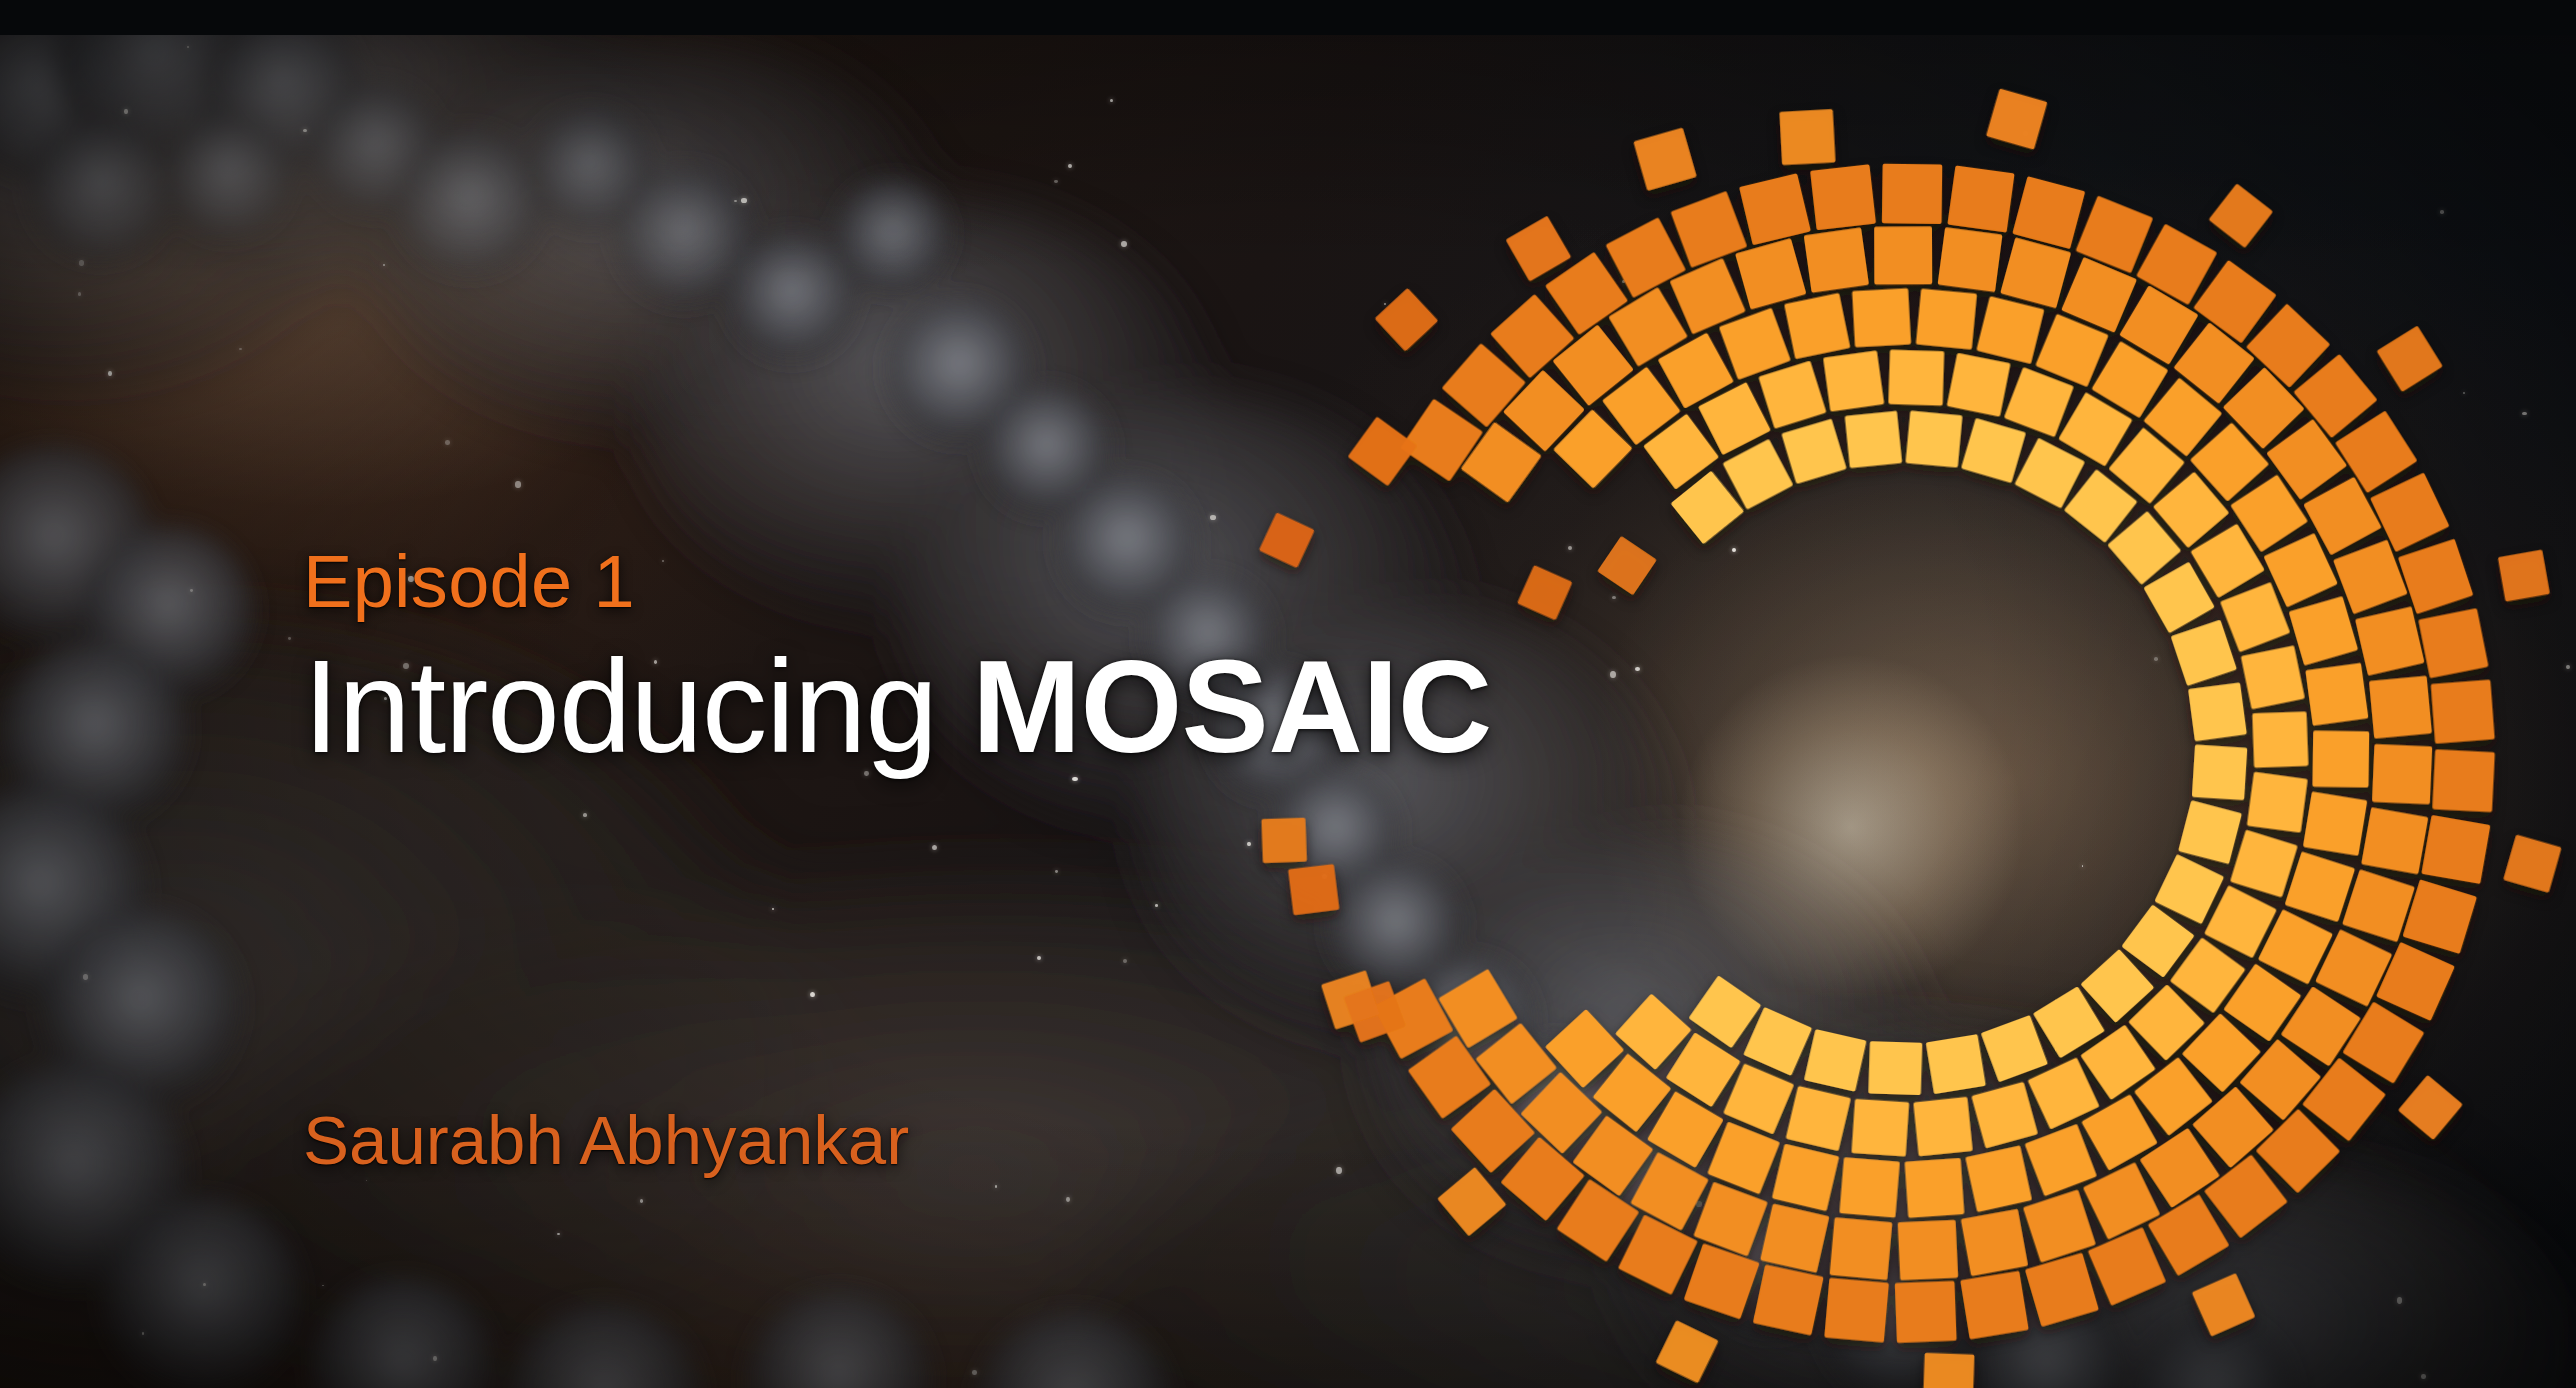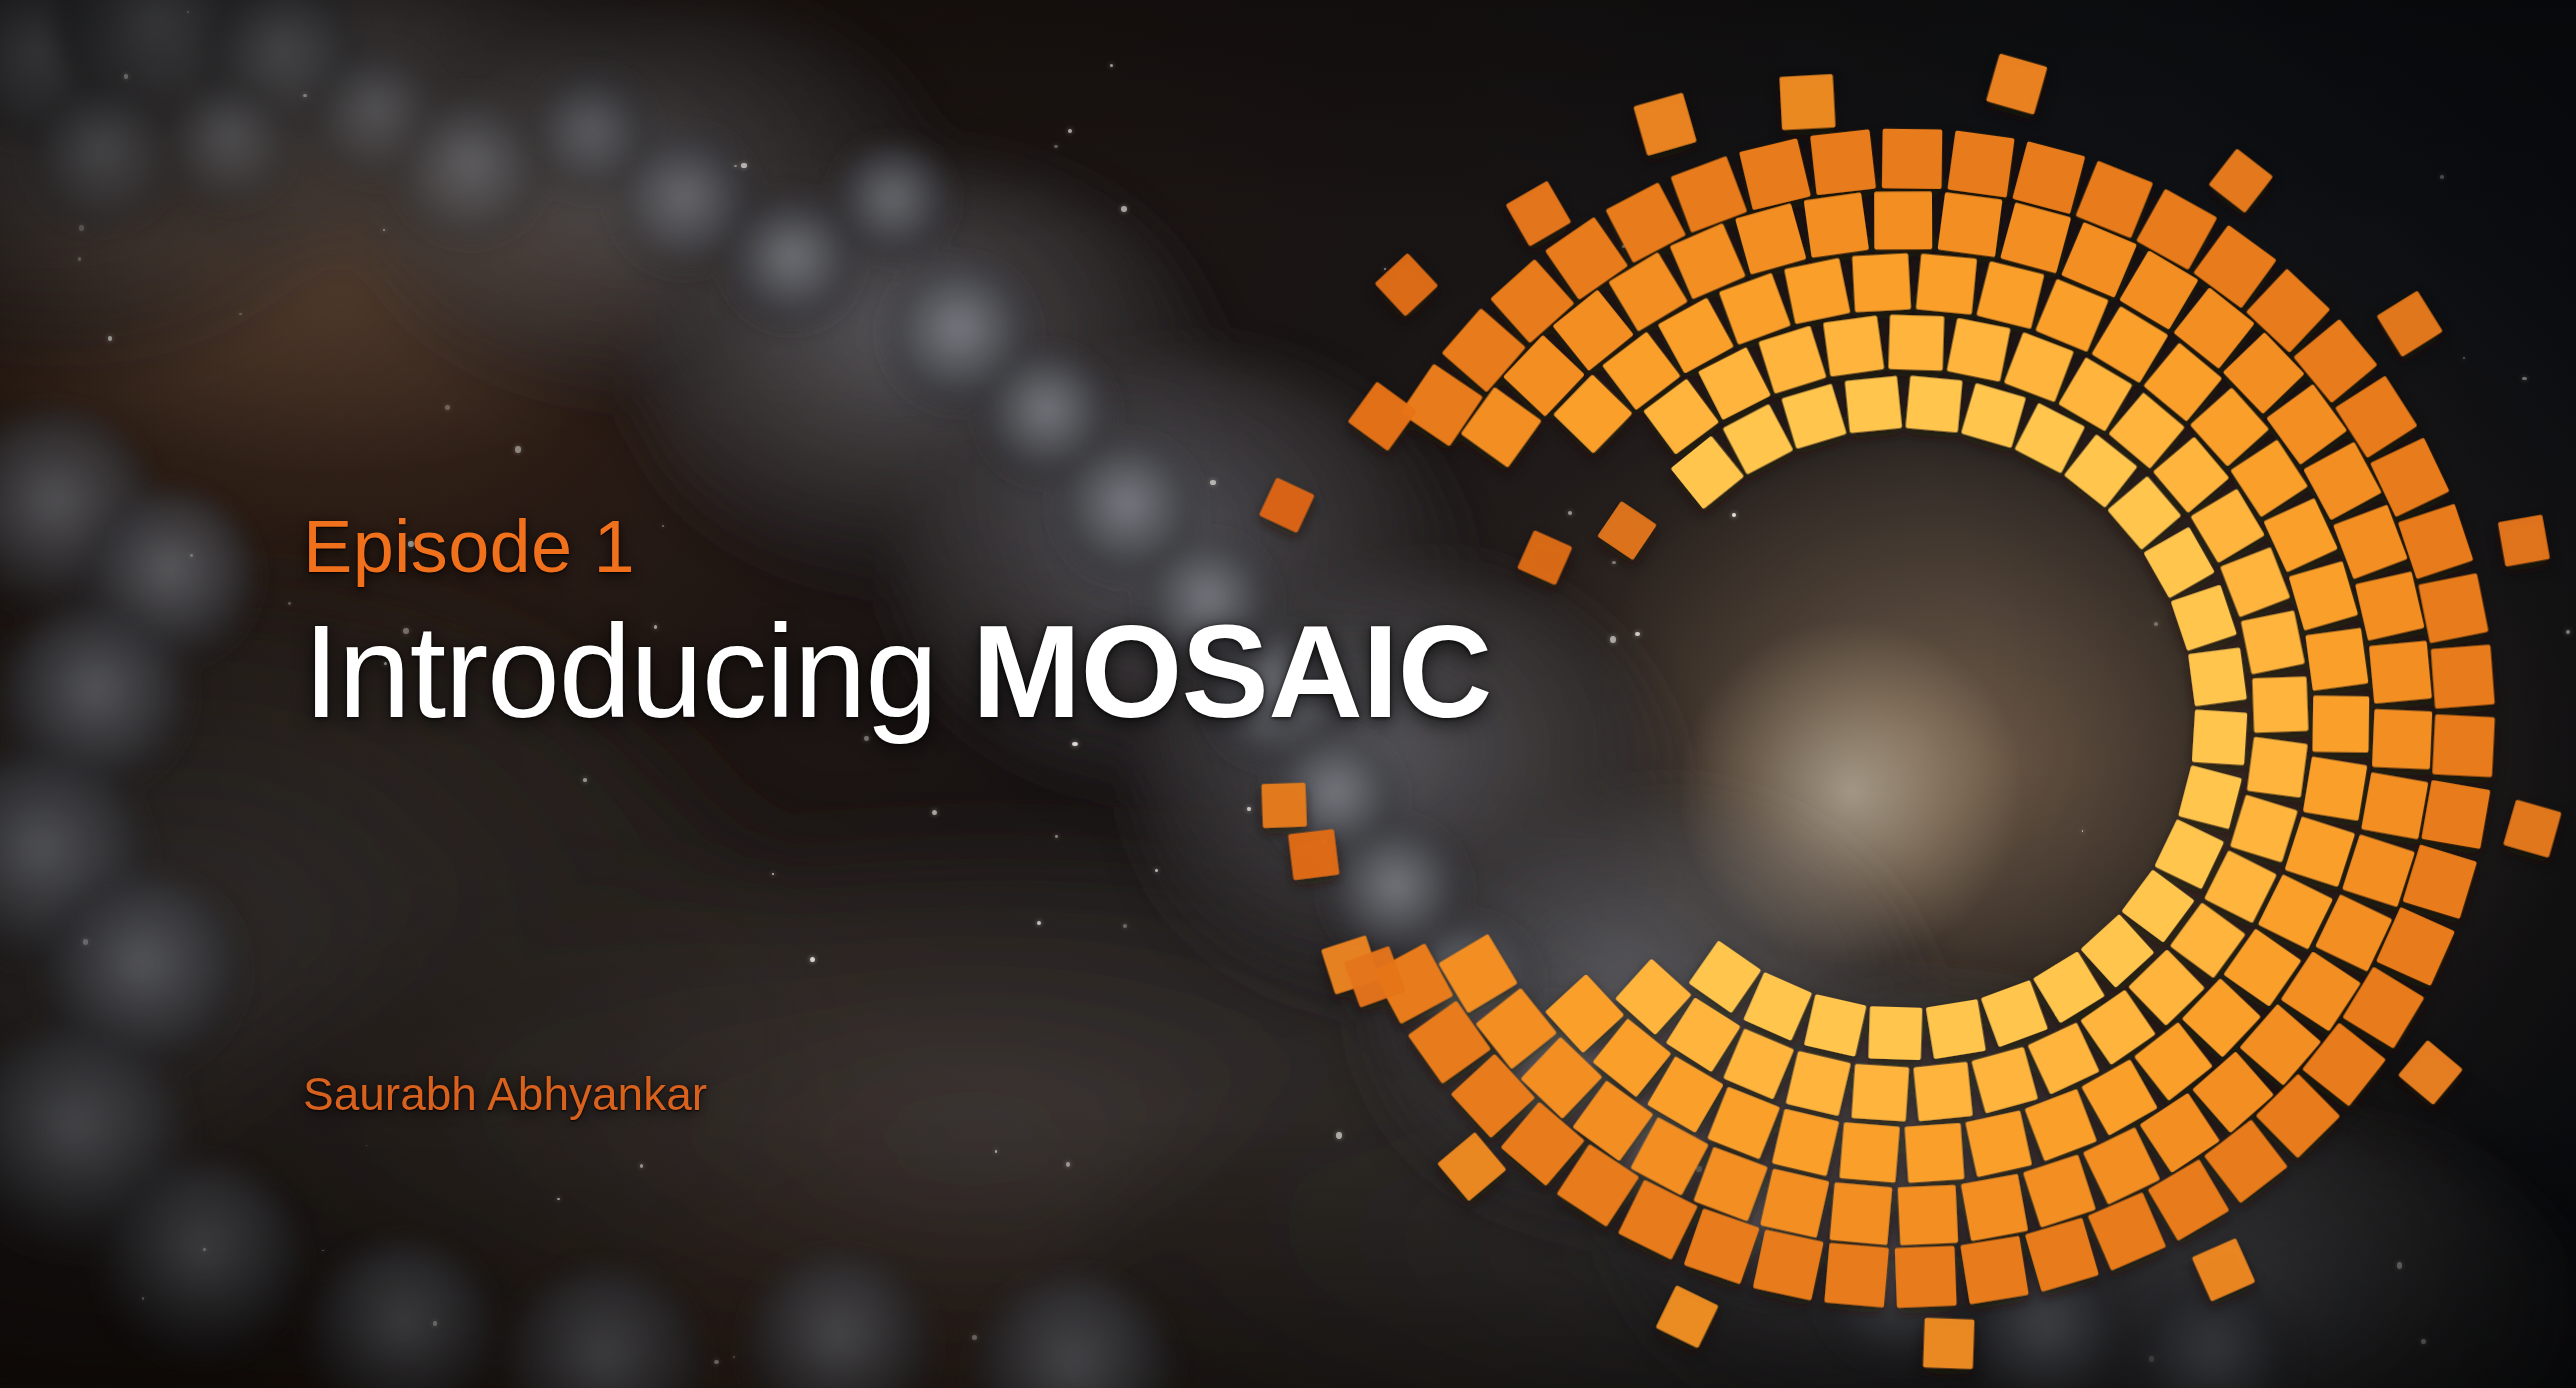--- a/index.html
+++ b/index.html
@@ -10,20 +10,21 @@
     font-family:"Liberation Sans", sans-serif;
     overflow:hidden;
     position:relative;
   }
 
   
   #slide {
     position:absolute; inset:0;
     overflow:hidden;
     background:#0d1013;
+    margin-top:35px;
   }
 
   
   .bg-layer { position:absolute; inset:0; pointer-events:none; }
 
   
   #bg-base {
     background:
       radial-gradient(ellipse 1610px 1006px at 30% 115%, rgba(150,80,35,0.62) 0%, rgba(90,45,20,0.30) 42%, rgba(0,0,0,0) 72%),
       radial-gradient(ellipse 1006px 738px at 8% 18%, rgba(160,105,70,0.45) 0%, rgba(70,40,25,0.22) 48%, rgba(0,0,0,0) 76%),
@@ -80,21 +81,21 @@
   #main-title .t-bold  { font-weight:700; letter-spacing:-0.7px; }
 
   #credit-block { position:absolute; left:303px; top:1053px; }
   #credit-role {
     font-size:51px; line-height:1.05; font-weight:400;
     color:#ffffff;
     text-shadow:0 3.4px 13.4px rgba(0,0,0,.78), 0 0.7px 2px rgba(0,0,0,.9);
   }
   #credit-name {
     margin-top:17.4px;
-    font-size:46px; line-height:1.05; font-weight:400;
+    font-size:69px; line-height:1.05; font-weight:400;
     color:#d8611e;
     text-shadow:0 3.4px 13.4px rgba(0,0,0,.78), 0 0.7px 2px rgba(0,0,0,.9);
   }
 
   
   #mosaic-logo {
     position:absolute; left:1335px; top:148px;
     width:1140px; height:1140px;
   }
   #mosaic-logo svg { display:block; width:100%; height:100%; overflow:visible; }

